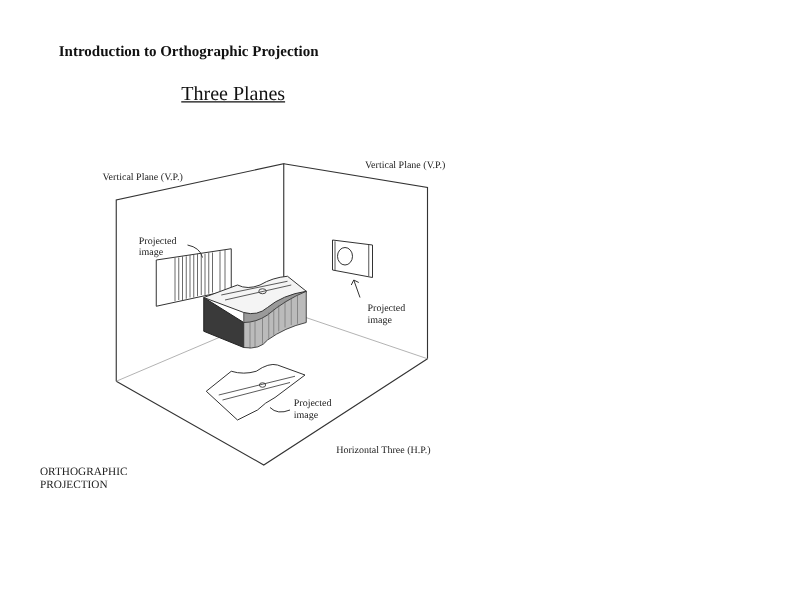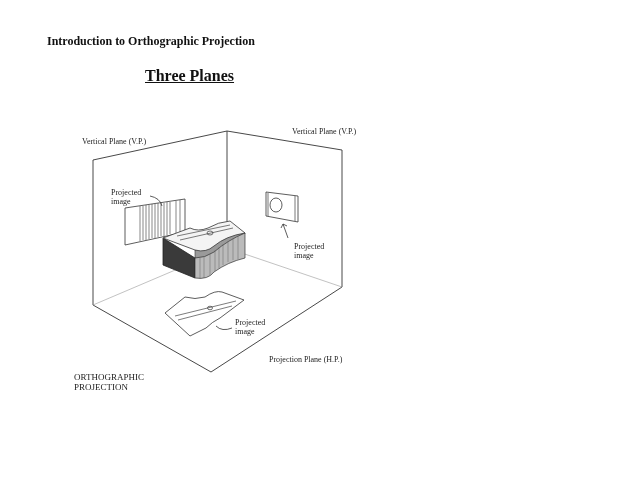--- a/index.html
+++ b/index.html
@@ -1,21 +1,21 @@
 <!DOCTYPE html>
 <html><head>
   <meta charset="utf-8">
   <style>
     html, body { margin: 0; padding: 0; background: #ffffff; }
     body { width: 640px; height: 480px; position: relative; overflow: hidden; font-family: "Liberation Serif", "DejaVu Serif", serif; color: #111; }
     .title { position: absolute; left: 47px; top: 34px; font-size: 12px; font-weight: bold; white-space: nowrap; }
-    .subtitle { position: absolute; left: 145px; top: 67px; font-size: 16px; text-decoration: underline; white-space: nowrap; font-weight: bold; }
+    .subtitle { position: absolute; left: 145px; top: 67px; font-size: 16px; text-decoration: underline; white-space: nowrap; }
     .diagram { position: absolute; left: 0; top: 0; width: 640px; height: 480px; }
     .lbl { position: absolute; font-size: 8px; line-height: 9px; white-space: nowrap; color: #222; }
-    .caption { position: absolute; left: 32px; top: 372px; font-size: 9px; line-height: 10px; color: #222; margin-left: 42px; }
+    .caption { position: absolute; left: 32px; top: 372px; font-size: 9px; line-height: 10px; color: #222; }
   </style>
 </head>
 <body>
 
 <div class="title">Introduction to Orthographic Projection</div>
 <div class="subtitle">Three Planes</div>
 
 <svg class="diagram" viewBox="0 0 640 480" xmlns="http://www.w3.org/2000/svg">
   <g stroke="#333" stroke-width="0.9" fill="none">
 
@@ -81,21 +81,21 @@
     <path d="M165,313 L185,297 Q195,300 205,297 Q215,290 222,292 L244,300 L220,318 Q212,322 206,328 L190,336 Z" fill="#fff" stroke="#333" stroke-width="0.8"></path>
     <line x1="175" y1="316" x2="236" y2="301" stroke="#444" stroke-width="0.7"></line>
     <line x1="178" y1="320" x2="232" y2="306" stroke="#444" stroke-width="0.7"></line>
     <ellipse cx="210" cy="308" rx="2.5" ry="1.8" fill="none" stroke="#333" stroke-width="0.7"></ellipse>
     <path d="M232,328 Q222,332 216,326" stroke="#333" stroke-width="0.8" fill="none"></path>
   </g>
 </svg>
 
 <div class="lbl" style="left:82px; top:137px;">Vertical Plane (V.P.)</div>
 <div class="lbl" style="left:292px; top:127px;">Vertical Plane (V.P.)</div>
-<div class="lbl" style="left:269px; top:355px;">Projection Plane (H.P.)</div>
+<div class="lbl" style="left:269px; top:355px;">Horizontal Three (H.P.)</div>
 
 <div class="lbl" style="left:111px; top:188px;">
   <div>Projected</div>
   <div>image</div>
 </div>
 <div class="lbl" style="left:294px; top:242px;">
   <div>Projected</div>
   <div>image</div>
 </div>
 <div class="lbl" style="left:235px; top:318px;">

